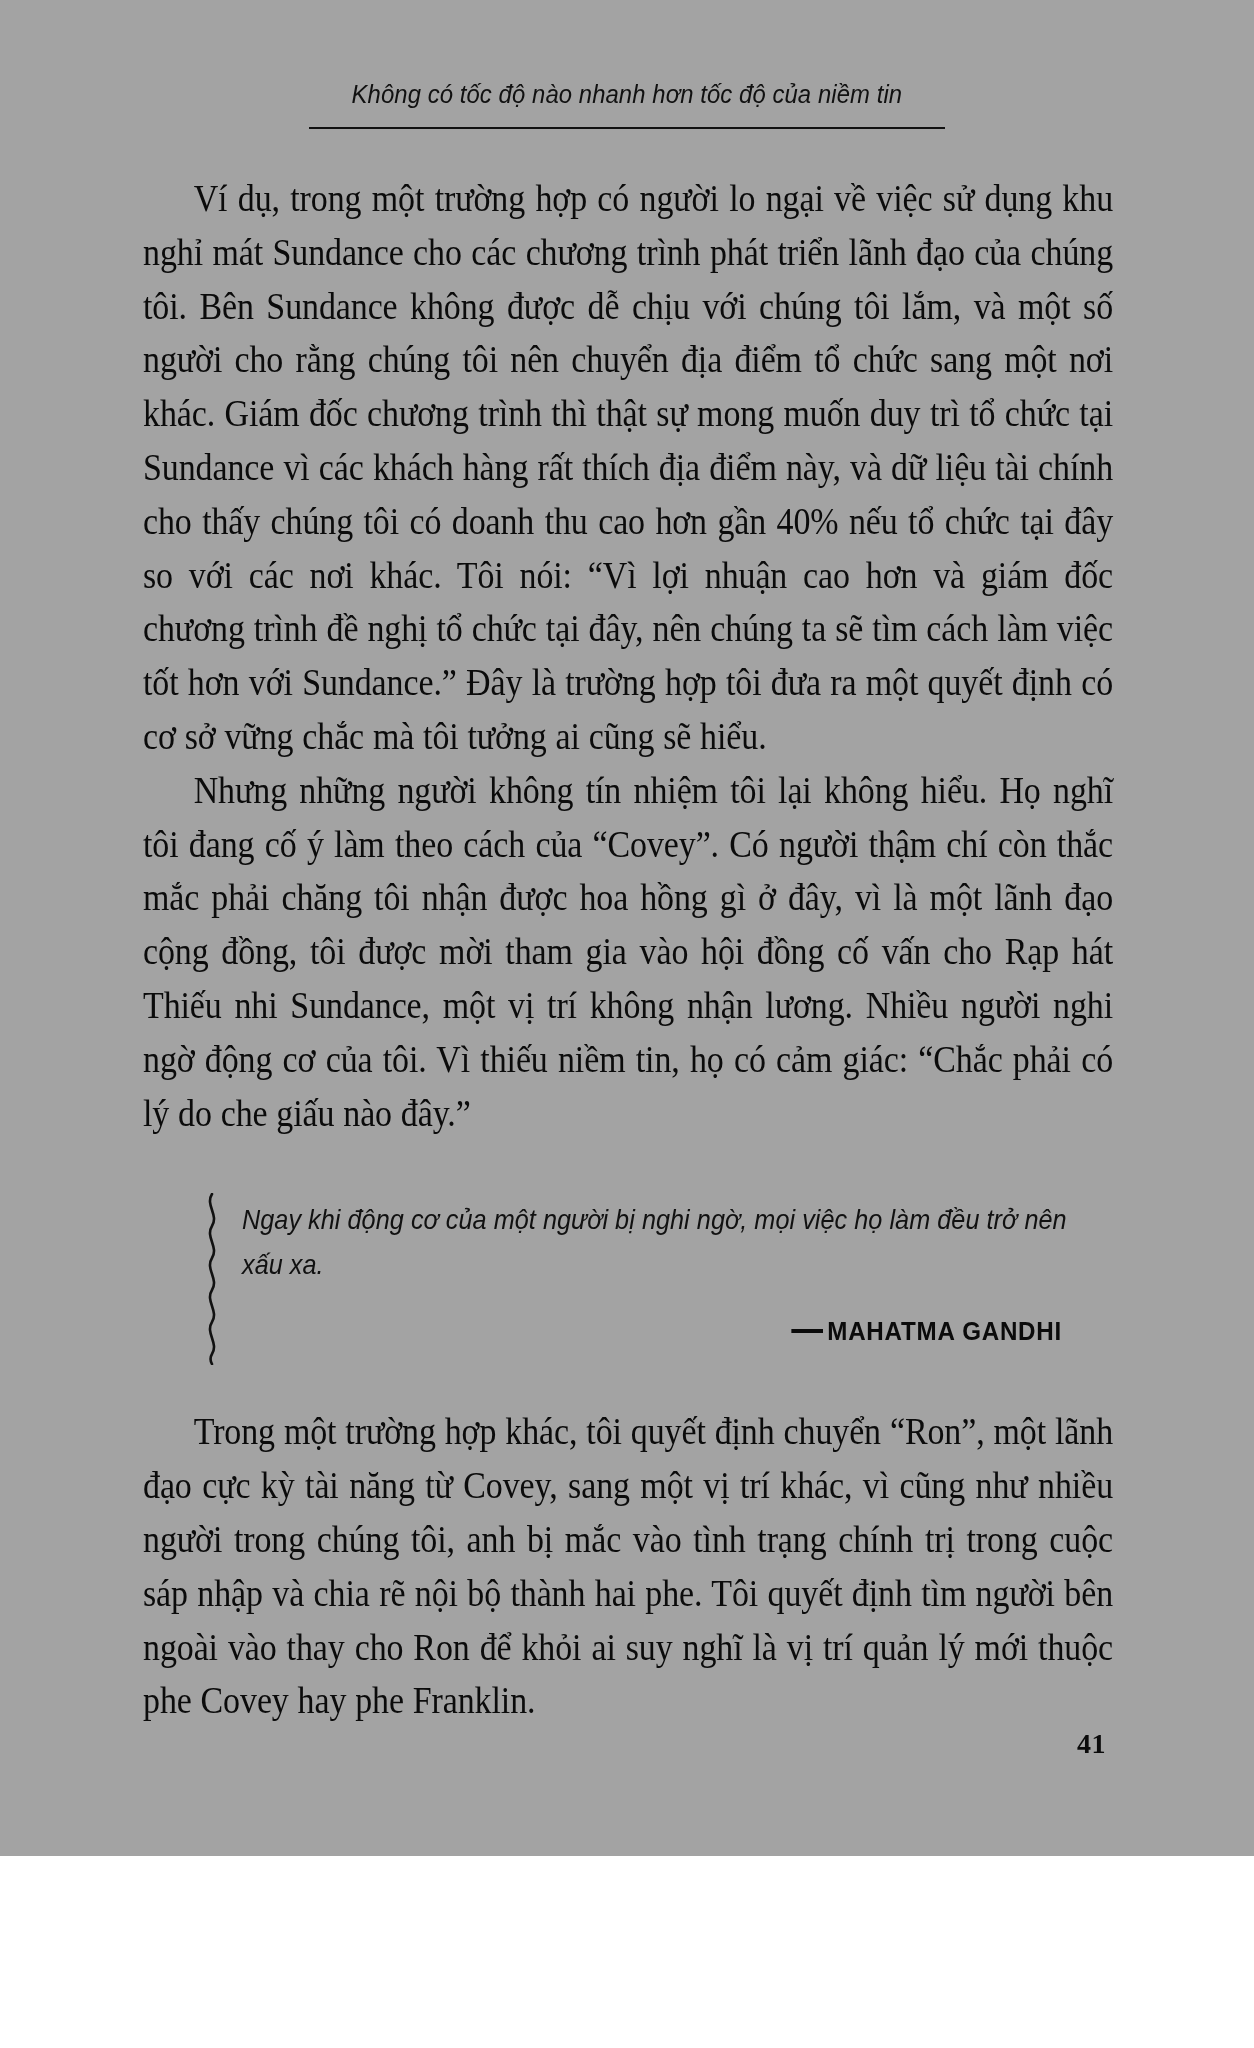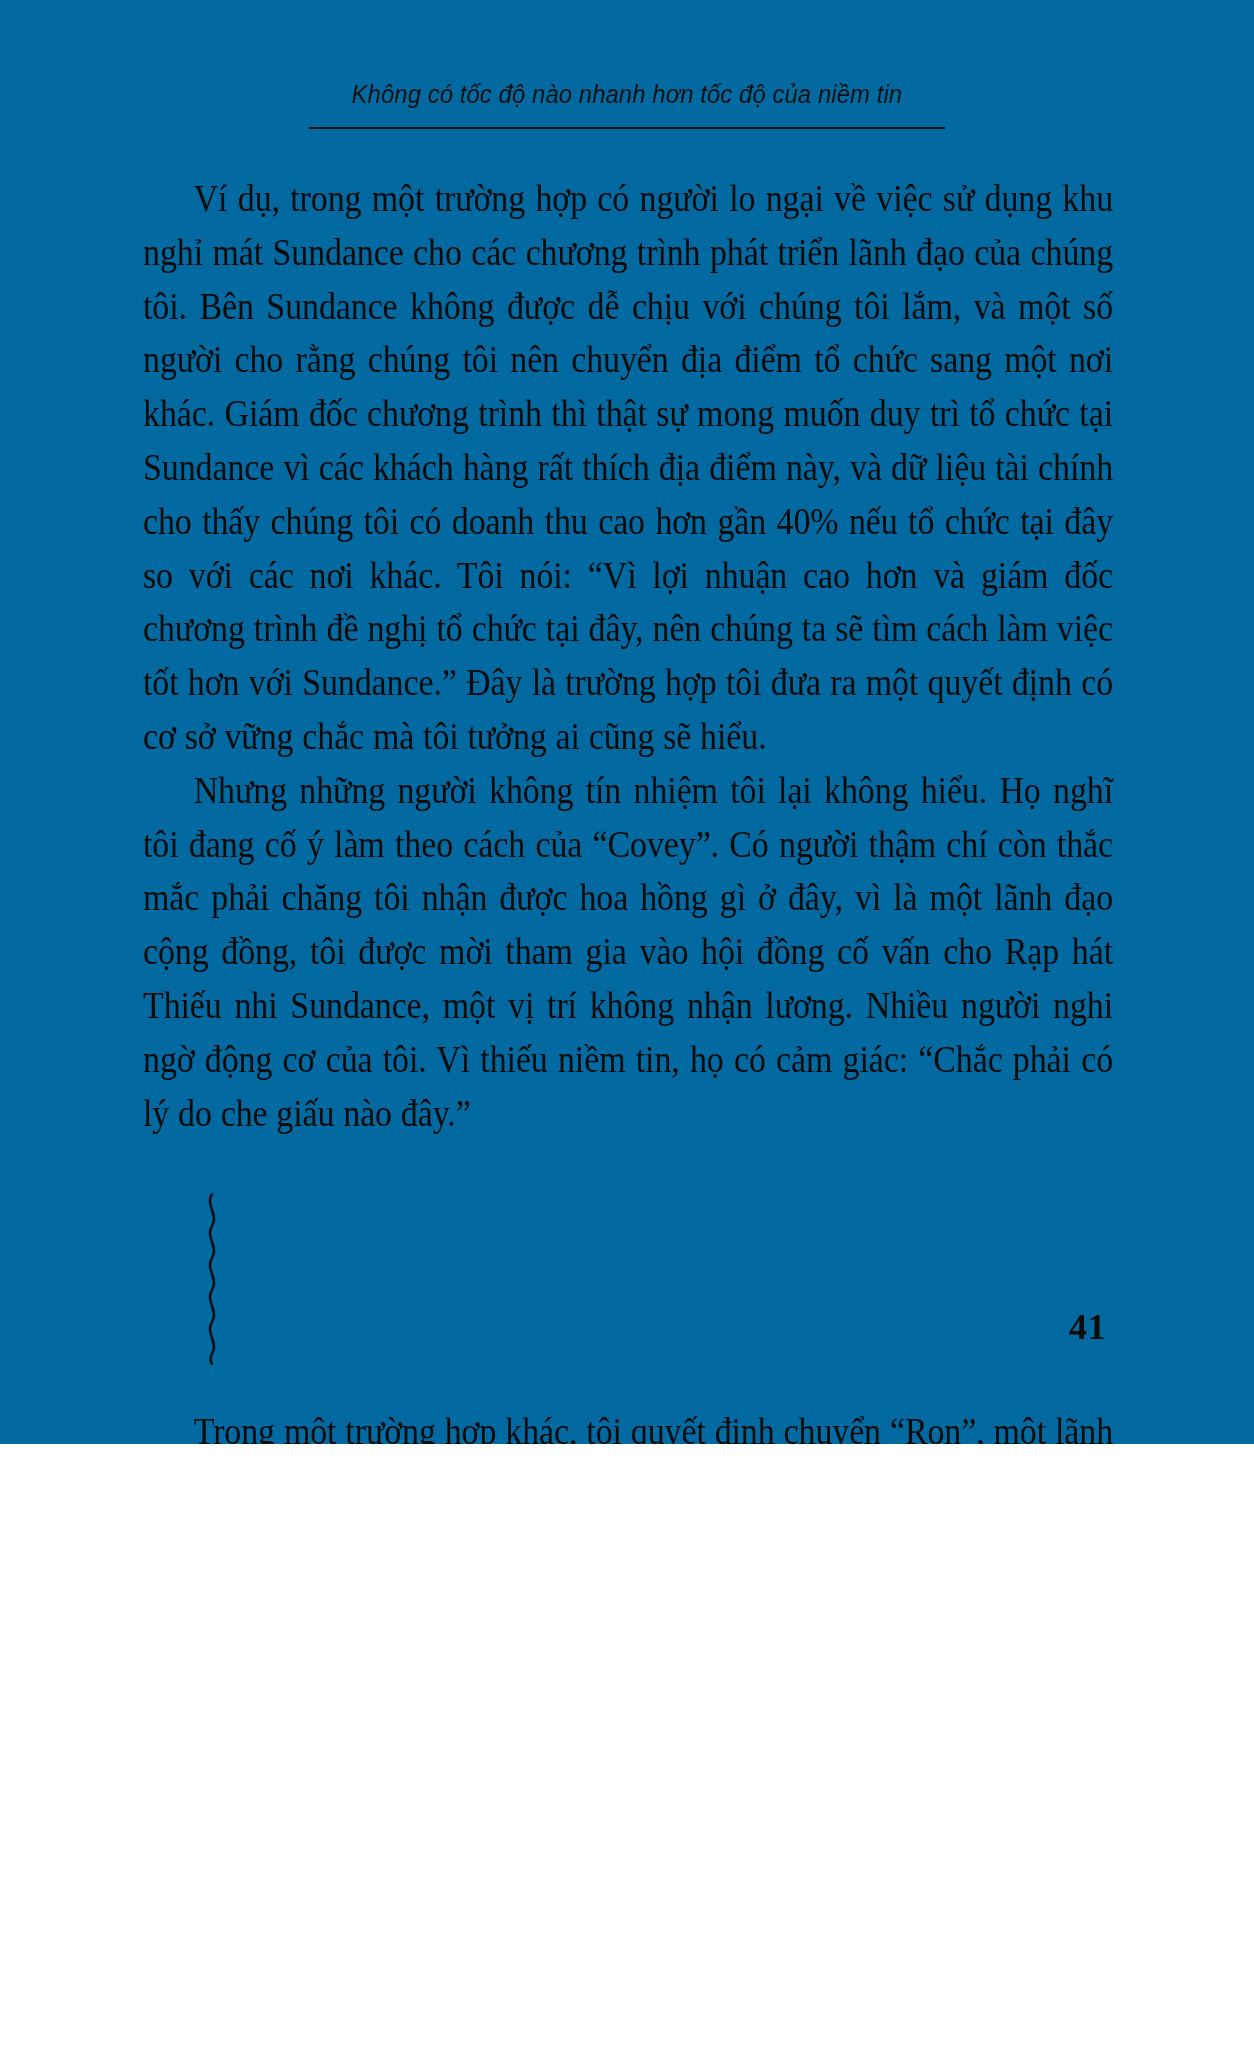--- a/index.html
+++ b/index.html
@@ -4,22 +4,22 @@
 <style>
   html, body {
     margin: 0;
     padding: 0;
     background: #ffffff;
   }
 
   .page {
     position: relative;
     width: 1254px;
-    height: 1444px;
-    background: #0369a1;
+    height: 1856px;
+    background: #a3a3a3;
     overflow: hidden;
     box-sizing: border-box;
   }
 
   
   .header {
     position: absolute;
     top: 80px;
     left: 0;
     right: 0;
@@ -134,21 +134,21 @@
     margin-right: 5px;
   }
 
   
   .page-number {
     position: absolute;
     right: 148px;
     bottom: 96px;
     font-family: "Liberation Serif", "DejaVu Serif", serif;
     font-weight: bold;
-    font-size: 36px;
+    font-size: 28px;
     color: #0b0b0b;
     letter-spacing: 0.5px;
   }
 </style>
 </head>
 <body>
 
 <div class="page">
 
   <div class="header">
@@ -167,20 +167,27 @@
       <svg class="quote-brace" viewBox="0 0 24 172" preserveAspectRatio="none">
         <path d="M12 1
                  C 5 12, 19 22, 12 33
                  C 5 44, 19 54, 12 65
                  C 5 76, 19 86, 12 97
                  C 5 108, 19 118, 12 129
                  C 5 140, 19 150, 12 161
                  C 9 166, 11 169, 12 171" fill="none" stroke="#111111" stroke-width="2.6" stroke-linecap="round"></path>
       </svg>
 
+      <div class="quote-body">
+        <div class="quote-text">Ngay khi động cơ của một người bị nghi ngờ, mọi việc họ làm đều trở nên xấu xa.</div>
+
+        <div class="quote-attrib">
+          <span class="attrib-dash"></span><span>MAHATMA GANDHI</span>
+        </div>
+      </div>
     </div>
 
     <p class="body-par" style="margin-top: 44px;">Trong một trường hợp khác, tôi quyết định chuyển “Ron”, một lãnh đạo cực kỳ tài năng từ Covey, sang một vị trí khác, vì cũng như nhiều người trong chúng tôi, anh bị mắc vào tình trạng chính trị trong cuộc sáp nhập và chia rẽ nội bộ thành hai phe. Tôi quyết định tìm người bên ngoài vào thay cho Ron để khỏi ai suy nghĩ là vị trí quản lý mới thuộc phe Covey hay phe Franklin.</p>
 
   </div>
 
   <div class="page-number">41</div>
 
 </div>
 

